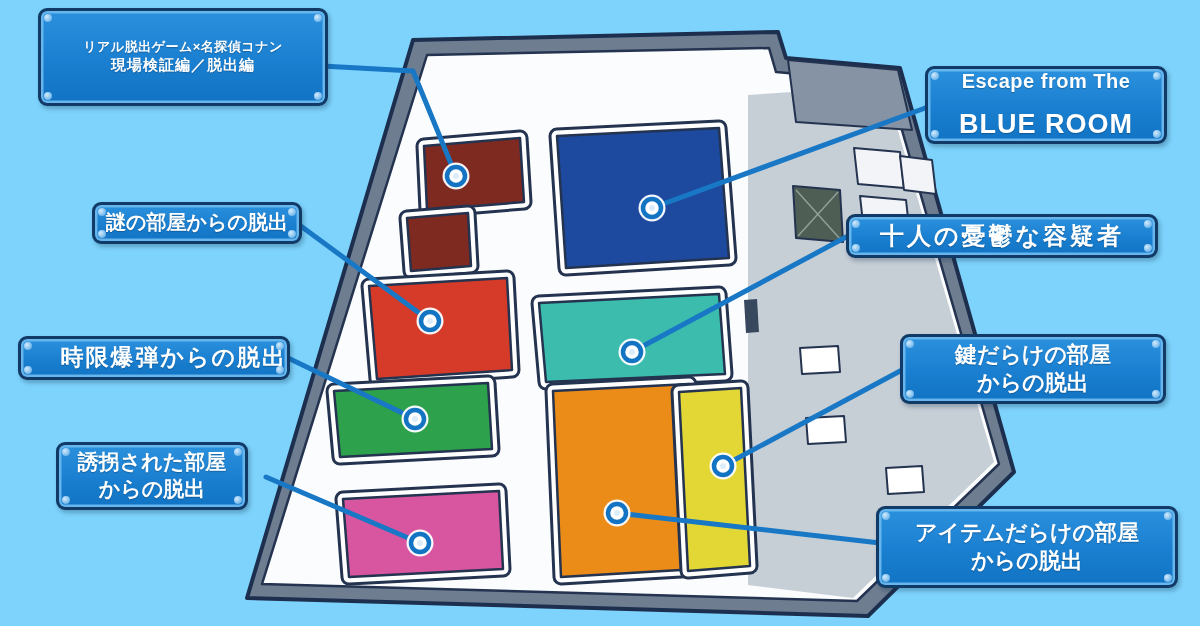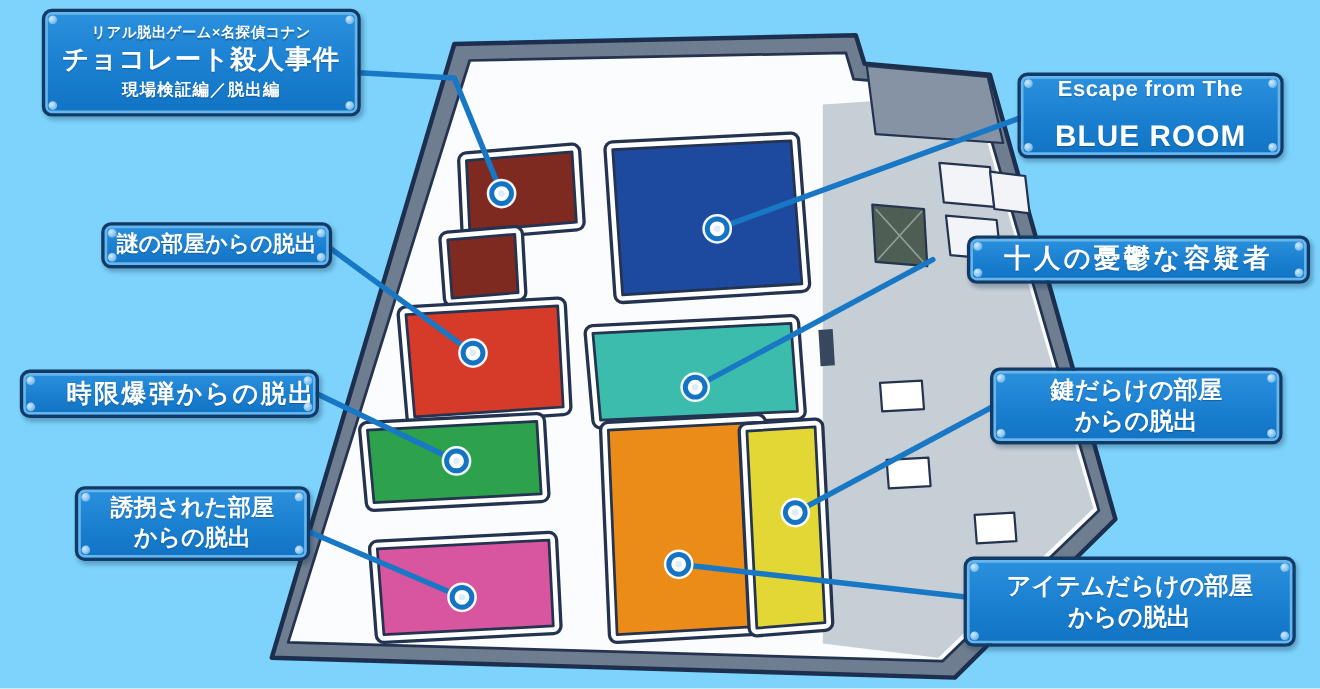--- a/index.html
+++ b/index.html
@@ -44,27 +44,27 @@
   .rivet.tl{top:3px;left:3px}.rivet.tr{top:3px;right:3px}
   .rivet.bl{bottom:3px;left:3px}.rivet.br{bottom:3px;right:3px}
 
   #co-chocolate{left:38px;top:8px;width:290px;height:98px;}
   #co-chocolate .co-top{font-size:13px;letter-spacing:.5px;}
   #co-chocolate .co-title{font-size:24px;letter-spacing:1px;margin:2px 0;}
   #co-chocolate .co-bottom{font-size:15px;letter-spacing:1px;font-family:Liberation Serif, serif;}
 
   #co-mystery{left:92px;top:202px;width:210px;height:42px;font-size:20px;}
   #co-bomb{left:18px;top:336px;width:272px;height:44px;font-size:23px;letter-spacing:2px;align-items:flex-end;}
-  #co-kidnap{left:68px;top:442px;width:214px;height:68px;font-size:21px;}
+  #co-kidnap{left:56px;top:442px;width:192px;height:68px;font-size:21px;}
 
   #co-blue{left:925px;top:66px;width:242px;height:78px;}
   #co-blue .en1{font-size:20px;letter-spacing:.5px;}
   #co-blue .en2{font-size:27px;letter-spacing:1px;margin-top:12px;}
 
-  #co-suspects{left:846px;top:214px;width:312px;height:44px;font-size:24px;letter-spacing:3px;margin-left:33px;}
+  #co-suspects{left:846px;top:214px;width:312px;height:44px;font-size:24px;letter-spacing:3px;}
   #co-keys{left:900px;top:334px;width:266px;height:70px;font-size:22px;}
   #co-items{left:876px;top:506px;width:302px;height:82px;font-size:22px;}
 </style>
 </head>
 <body>
 
 <div id="stage">
 
   <svg id="plan-svg" width="1200" height="626" viewBox="0 0 1200 626">
     <defs>
@@ -203,21 +203,20 @@
       </g>
     </g>
   </svg>
 
   <div id="co-chocolate" class="callout">
     <i class="rivet tl"></i>
     <i class="rivet tr"></i>
     <i class="rivet bl"></i>
     <i class="rivet br"></i>
     <span class="co-top">リアル脱出ゲーム×名探偵コナン</span>
-    <span class="co-title">チョコレート殺人事件</span>
     <span class="co-bottom">現場検証編／脱出編</span>
   </div>
 
   <div id="co-mystery" class="callout">
     <i class="rivet tl"></i>
     <i class="rivet tr"></i>
     <i class="rivet bl"></i>
     <i class="rivet br"></i>
     <span>謎の部屋からの脱出</span>
   </div>

